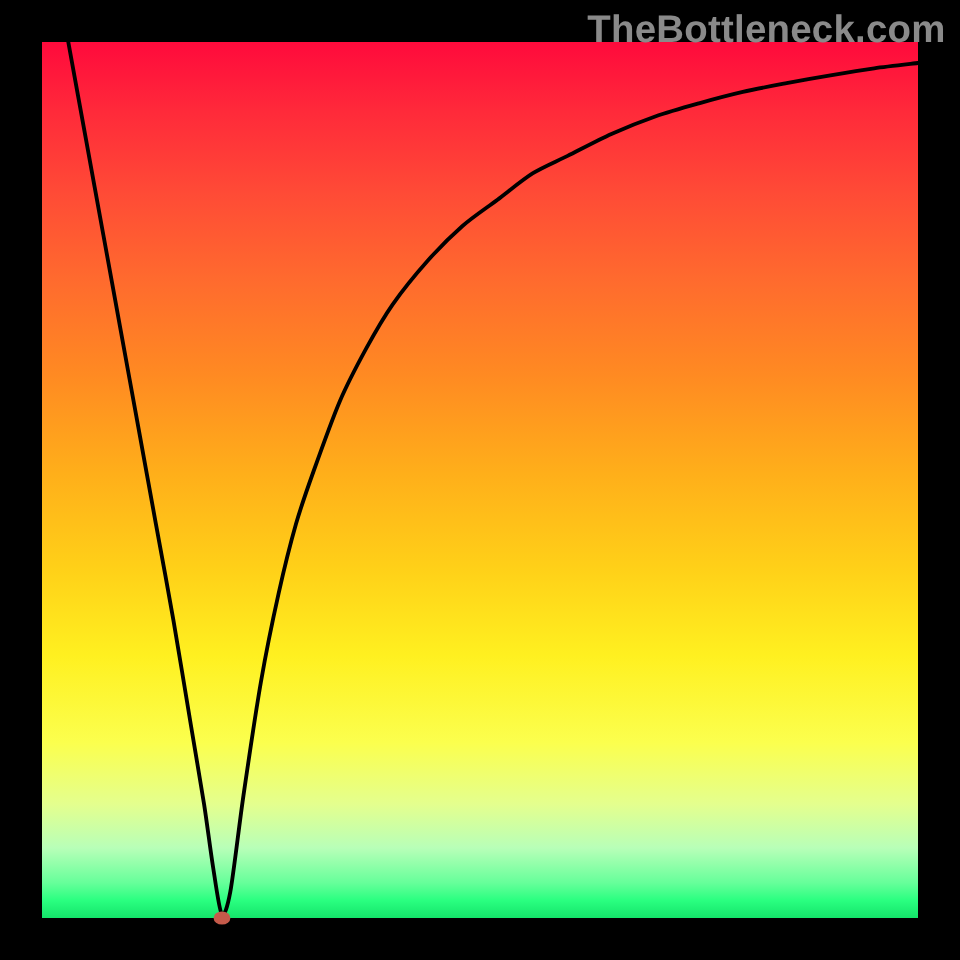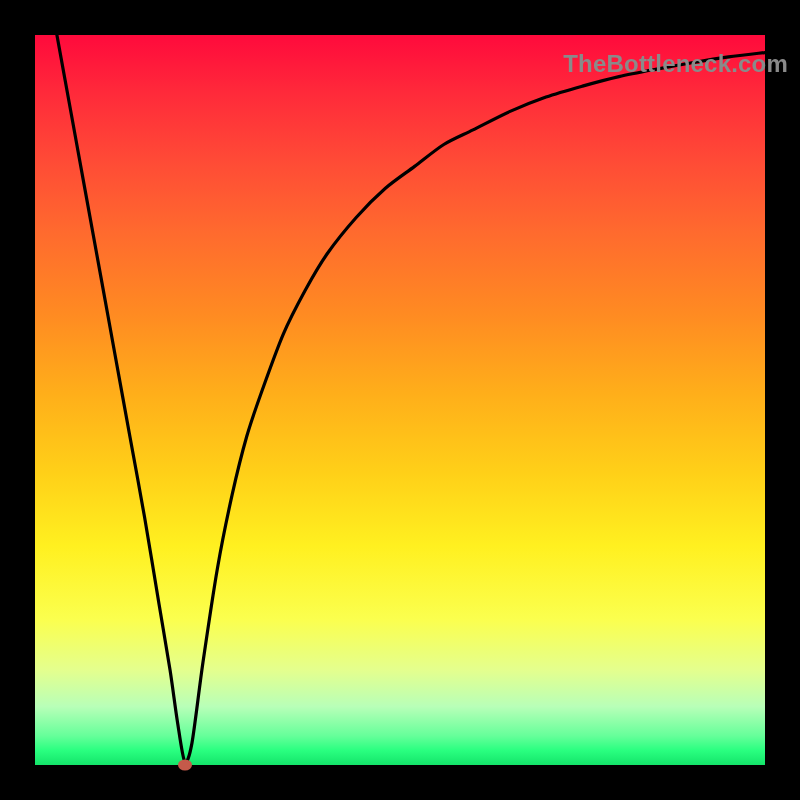--- a/index.html
+++ b/index.html
@@ -48,26 +48,25 @@
     border-radius: 50%;
     background: #c55a4a;
     transform: translate(-50%, -50%);
     pointer-events: none;
   }
   .watermark {
     position: absolute;
     top: 6px;
     right: 12px;
     font-family: Arial, Helvetica, sans-serif;
-    font-size: 24px;
+    font-size: 32px;
     font-weight: 600;
     color: #8a8a8a;
     letter-spacing: 0.2px;
     user-select: none;
-    margin-top: 44px;
   }
 </style>
 </head>
 <body>
 
 <div class="stage">
   <div class="plot-area">
     <svg class="curve" viewBox="0 0 730 730" preserveAspectRatio="none">
       <path id="curve-path" d="M 21.90 0.00 C 23.97 11.38, 32.36 57.55, 36.50 80.30 C 40.64 103.05, 46.96 137.85, 51.10 160.60 C 55.24 183.35, 61.56 218.15, 65.70 240.90 C 69.84 263.65, 76.16 298.45, 80.30 321.20 C 84.44 343.95, 90.76 378.75, 94.90 401.50 C 99.04 424.25, 105.36 458.01, 109.50 481.80 C 113.64 505.59, 120.48 547.68, 124.10 569.40 C 127.72 591.12, 132.46 618.55, 135.05 635.10 C 137.64 651.65, 140.28 673.27, 142.35 686.20 C 144.42 699.13, 147.58 723.25, 149.65 726.35 C 151.72 729.45, 154.36 722.06, 156.95 708.10 C 159.54 694.14, 164.28 652.62, 167.90 627.80 C 171.52 602.98, 178.36 556.69, 182.50 532.90 C 186.64 509.11, 192.96 478.51, 197.10 459.90 C 201.24 441.28, 207.56 415.98, 211.70 401.50 C 215.84 387.02, 221.13 372.18, 226.30 357.70 C 231.47 343.22, 242.00 313.78, 248.20 299.30 C 254.41 284.82, 263.90 266.88, 270.10 255.50 C 276.31 244.12, 284.76 229.34, 292.00 219.00 C 299.24 208.66, 312.93 191.81, 321.20 182.50 C 329.47 173.19, 342.13 160.54, 350.40 153.30 C 358.67 146.06, 371.33 137.61, 379.60 131.40 C 387.87 125.20, 400.53 114.67, 408.80 109.50 C 417.07 104.33, 428.69 99.55, 438.00 94.90 C 447.31 90.25, 464.16 81.30, 474.50 76.65 C 484.84 72.00, 500.66 65.67, 511.00 62.05 C 521.34 58.43, 537.16 54.00, 547.50 51.10 C 557.84 48.20, 573.66 43.99, 584.00 41.61 C 594.34 39.23, 610.16 36.27, 620.50 34.31 C 630.84 32.35, 646.66 29.50, 657.00 27.74 C 667.34 25.98, 683.16 23.35, 693.50 21.90 C 703.84 20.45, 724.83 18.14, 730.00 17.52" fill="none" stroke="#000000" stroke-width="3.2" stroke-linejoin="round" stroke-linecap="round"></path>
     </svg>

